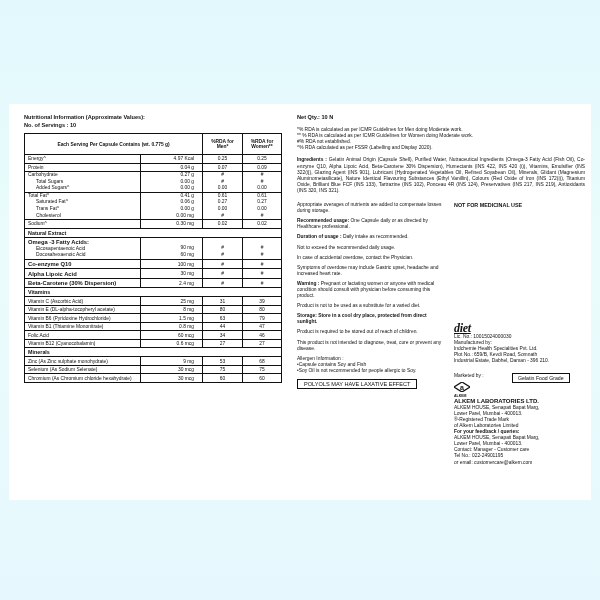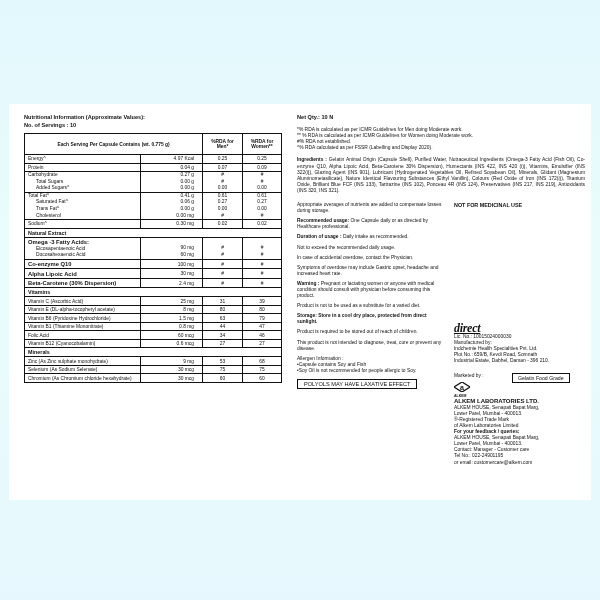--- a/index.html
+++ b/index.html
@@ -254,21 +254,21 @@
             <li>Capsule contains Soy and Fish</li>
             <li>Soy Oil is not recommended for people allergic to Soy.</li>
           </ul>
         </div>
         <div class="box" style="font-size:5.6px;padding:1px 6px;">POLYOLS MAY HAVE LAXATIVE EFFECT</div>
       </div>
 
       <div class="nfm">NOT FOR MEDICINAL USE</div>
 
       <div class="colB" style="top:120px;">
-        <div class="fssai">direct</div>
+        <div class="fssai">diet</div>
         <div>Lic. No.: 10015024000030</div>
         <div>Manufactured by:</div>
         <div>Indchemie Health Specialities Pvt. Ltd.</div>
         <div>Plot No.: 659/B, Kevdi Road, Somnath</div>
         <div>Industrial Estate, Dabhel, Daman - 396 210.</div>
 
         <div style="margin-top:8px;position:relative;">
           <span>Marketed by :</span>
           <span class="box" style="position:absolute;left:58px;top:0;">Gelatin Food Grade</span>
           <div style="margin-top:3px;">

